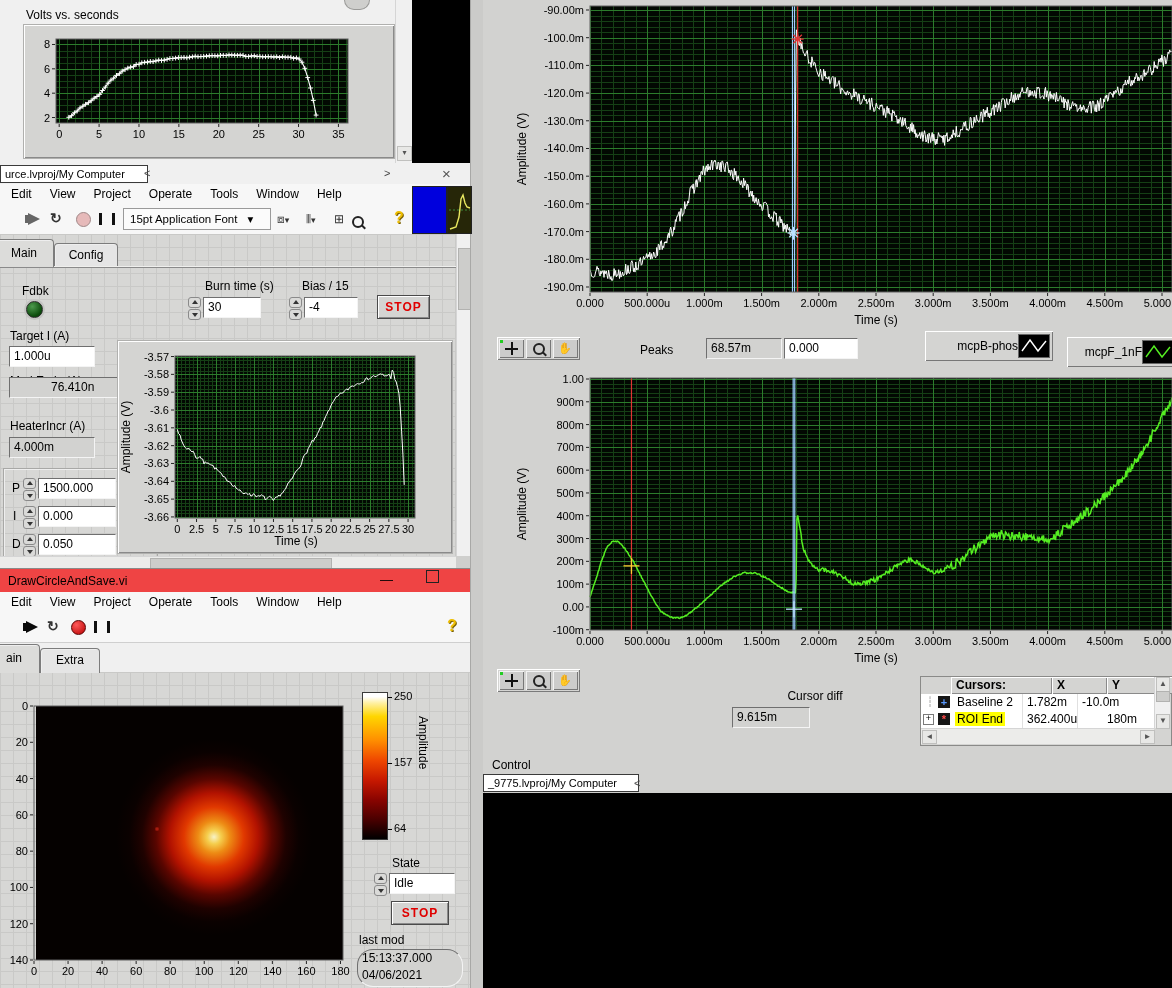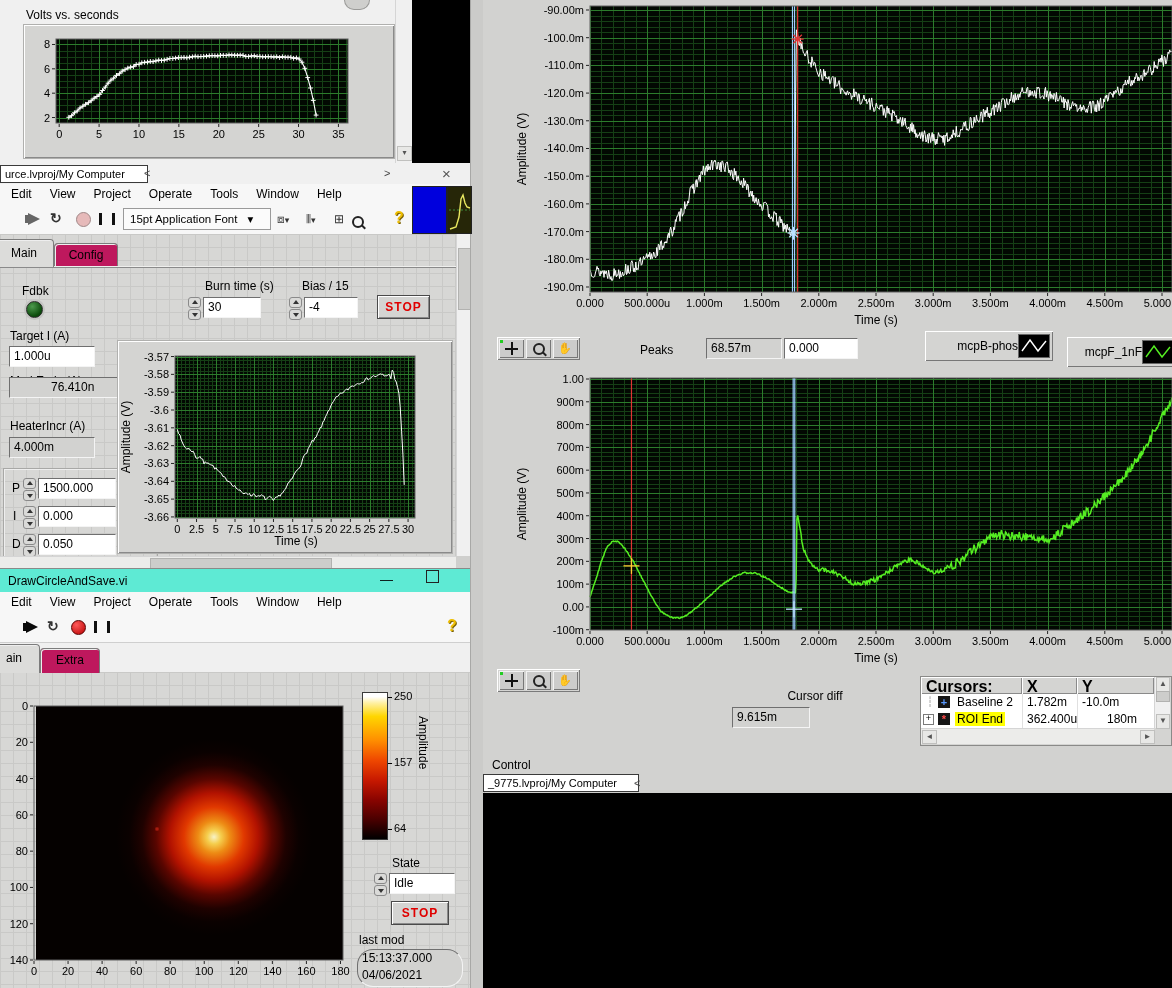--- a/index.html
+++ b/index.html
@@ -16,27 +16,27 @@
     border-top:1px solid #6f6f6f;border-left:1px solid #6f6f6f;border-bottom:1px solid #f4f4f4;border-right:1px solid #f4f4f4;}
   .field.ro{background:#d2d2d0;}
   .spin{position:absolute;width:13px;}
   .spin i{display:block;height:9px;background:#dadad8;border:1px solid #8a8a8a;border-radius:3px;position:relative;margin-bottom:1px;}
   .spin i::after{content:"";position:absolute;left:3px;border-left:3px solid transparent;border-right:3px solid transparent;}
   .spin i.up::after{top:2px;border-bottom:4px solid #333;}
   .spin i.dn::after{top:3px;border-top:4px solid #333;}
   .stopbtn{position:absolute;background:#d4d4d2;border:1px solid #4a4a4a;
     box-shadow:inset 1px 1px 0 #fff,inset -1px -1px 0 #8a8a8a;
     color:#e00000;font-weight:bold;font-size:12px;text-align:center;letter-spacing:1px;}
-  .tab{position:absolute;background:#be185d;border:1px solid #7c7c7c;border-bottom:none;
+  .tab{position:absolute;background:#e5e5e5;border:1px solid #7c7c7c;border-bottom:none;
     border-radius:4px 4px 0 0;font-size:12px;text-align:center;box-shadow:inset 1px 1px 0 #eee;}
   .tab.front{background:#dcdcda;z-index:3;}
   .menubar{position:absolute;background:#f7f7f7;display:flex;align-items:center;font-size:12px;border-bottom:1px solid #e2e2e2;padding-left:2px;}
   .menubar span{padding:2px 9px;}
   .toolbar{position:absolute;background:#f7f7f7;border-bottom:1px solid #cfcfcf;}
-  .titlebar{position:absolute;background:#5eead4;font-size:12px;display:flex;align-items:center;border-bottom:1px solid #d8d8d8;}
+  .titlebar{position:absolute;background:#ef4444;font-size:12px;display:flex;align-items:center;border-bottom:1px solid #d8d8d8;}
   .ptab{position:absolute;background:#fff;border:1px solid #3a3a3a;font-size:11px;line-height:16px;padding:0 4px;
     white-space:nowrap;overflow:hidden;}
   .navarr{position:absolute;font-size:11px;color:#444;}
   .closex{position:absolute;font-size:15px;color:#555;line-height:15px;}
   .scrollv{position:absolute;background:#f0f0f0;border-left:1px solid #d5d5d5;}
   .scrollh{position:absolute;background:#ececea;border-top:1px solid #d5d5d5;}
   .thumb{position:absolute;background:#cdcdcb;border:1px solid #b2b2b0;}
   .sbtn{position:absolute;background:#e8e8e6;border:1px solid #c0c0be;font-size:8px;color:#555;text-align:center;line-height:12px;}
   .palgroup{position:absolute;display:flex;gap:2px;background:#d4d4d2;box-shadow:inset 1px 1px 0 #fff,inset -1px -1px 0 #7a7a7a;padding:2px;}
   .palbtn{width:25px;height:19px;background:#cccccb;box-shadow:inset 1px 1px 0 #f2f2f2,inset -1px -1px 0 #777;
@@ -69,21 +69,21 @@
     background:linear-gradient(to bottom,#ffffff 0%,#ffffff 2.5%,#fff0a0 7%,#ffd600 16%,#ff9000 32%,#ef4800 46%,#c61800 60%,#8a0400 73%,#480000 87%,#000 100%);}
   .cbtick{position:absolute;font-size:11px;white-space:nowrap;}
   .cbtick::before{content:"";display:inline-block;width:4px;height:1px;background:#000;vertical-align:middle;margin-right:2px;}
   .blob{position:absolute;background:
     radial-gradient(circle at 178px 131px, rgba(255,250,205,0.97) 0px, rgba(255,214,80,0.96) 7px, rgba(255,150,22,0.93) 16px,
       rgba(255,64,0,0.88) 30px, rgba(216,22,0,0.82) 44px, rgba(132,8,0,0.66) 58px, rgba(62,3,0,0.46) 72px,
       rgba(26,1,0,0.26) 85px, rgba(0,0,0,0) 98px),
     radial-gradient(circle at 121px 123px, rgba(255,70,45,0.9) 0px, rgba(255,70,45,0.9) 1px, rgba(0,0,0,0) 2.5px),
     #050100;}
   .hcell{position:absolute;background:#d4d4d2;box-shadow:inset 1px 1px 0 #fff,inset -1px -1px 0 #8a8a8a;
-    font-weight:bold;font-size:16px;padding:1px 5px;box-sizing:border-box;}
+    font-weight:bold;font-size:12px;padding:1px 5px;box-sizing:border-box;margin-left:30px;}
   .trow{position:absolute;background:#fff;font-size:12px;}
   .trow .sep{position:absolute;top:0;width:1px;height:100%;background:#e0e0e0;}
   .curicon{position:absolute;width:12px;height:12px;background:#161616;display:flex;align-items:center;justify-content:center;
     font-size:11px;line-height:10px;font-weight:bold;}
   .expand{position:absolute;width:9px;height:9px;border:1px solid #7a7a7a;background:#fff;font-size:9px;line-height:7px;text-align:center;}
   .deskicon{position:absolute;border:1px solid #222;}
   svg text{font-family:"Liberation Sans",sans-serif;fill:#000;}
   .vlabel{position:absolute;writing-mode:vertical-rl;font-size:12px;}
 </style>
 </head>

